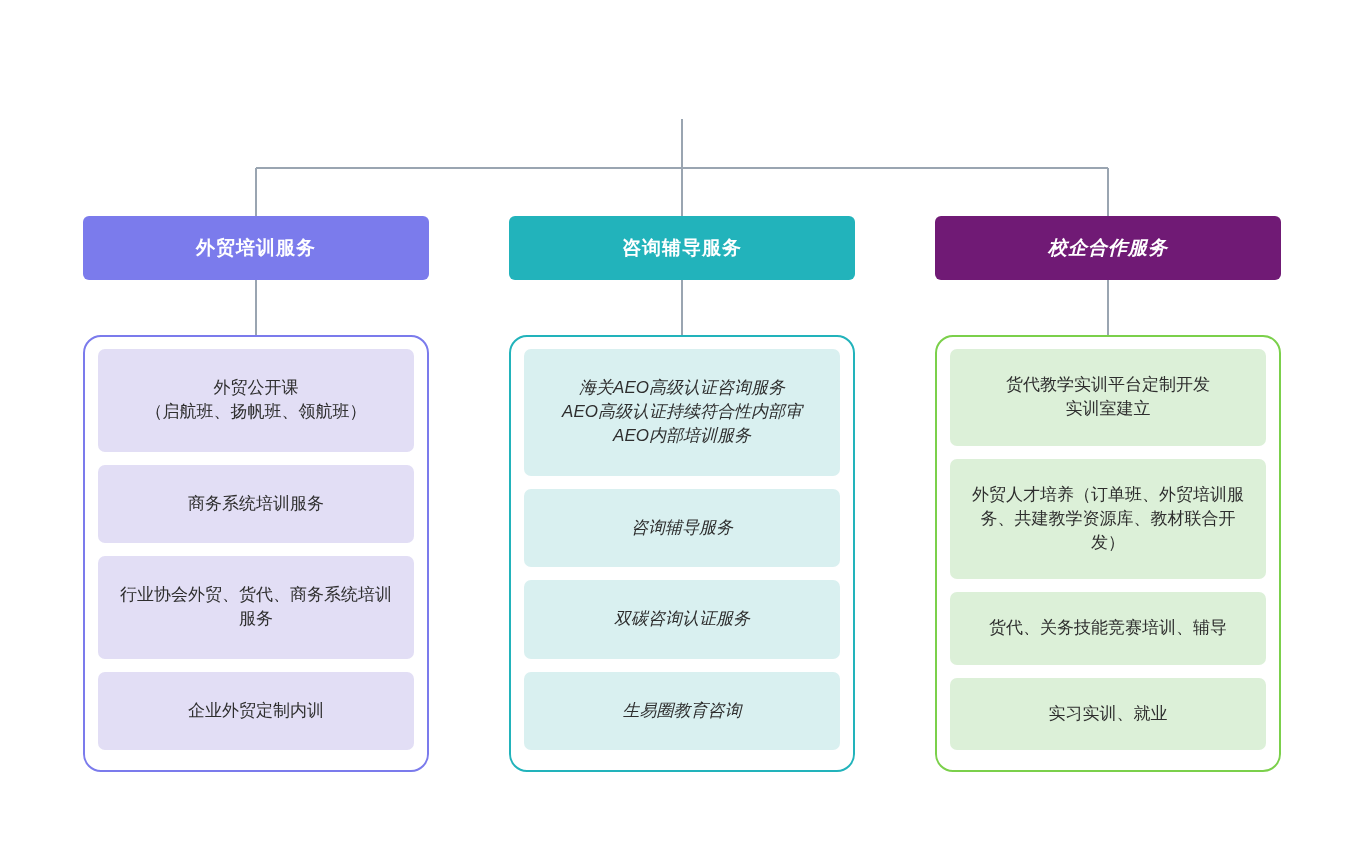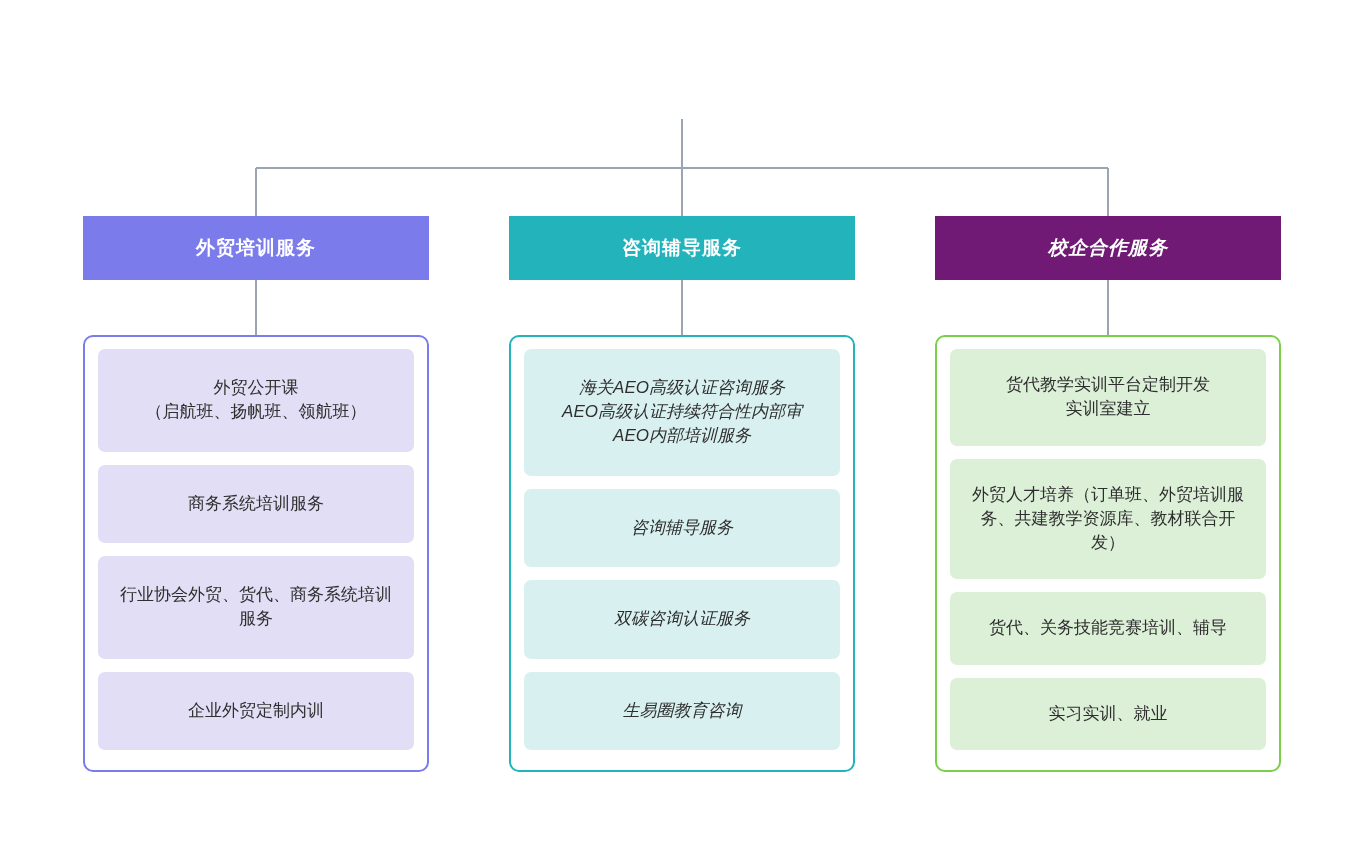--- a/index.html
+++ b/index.html
@@ -61,39 +61,39 @@
     top: 216px;
     width: 346px;
   }
   .column.col-0 { left: 83px; }
   .column.col-1 { left: 509px; }
   .column.col-2 { left: 935px; }
 
   .cat-header {
     width: 346px;
     height: 64px;
-    border-radius: 0;
+    border-radius: 6px;
     display: flex;
     align-items: center;
     justify-content: center;
     box-sizing: border-box;
   }
   .cat-header .cat-title {
     color: #ffffff;
     font-size: 19px;
     font-weight: bold;
     letter-spacing: 1px;
     white-space: nowrap;
   }
 
   .items-panel {
     margin-top: 55px;
     width: 346px;
     height: 437px;
-    border-radius: 10px;
+    border-radius: 18px;
     border: 2px solid #cccccc;
     box-sizing: border-box;
     padding: 12px 13px;
     display: flex;
     flex-direction: column;
     justify-content: space-between;
     background: #ffffff;
   }
 
   .item-card {

